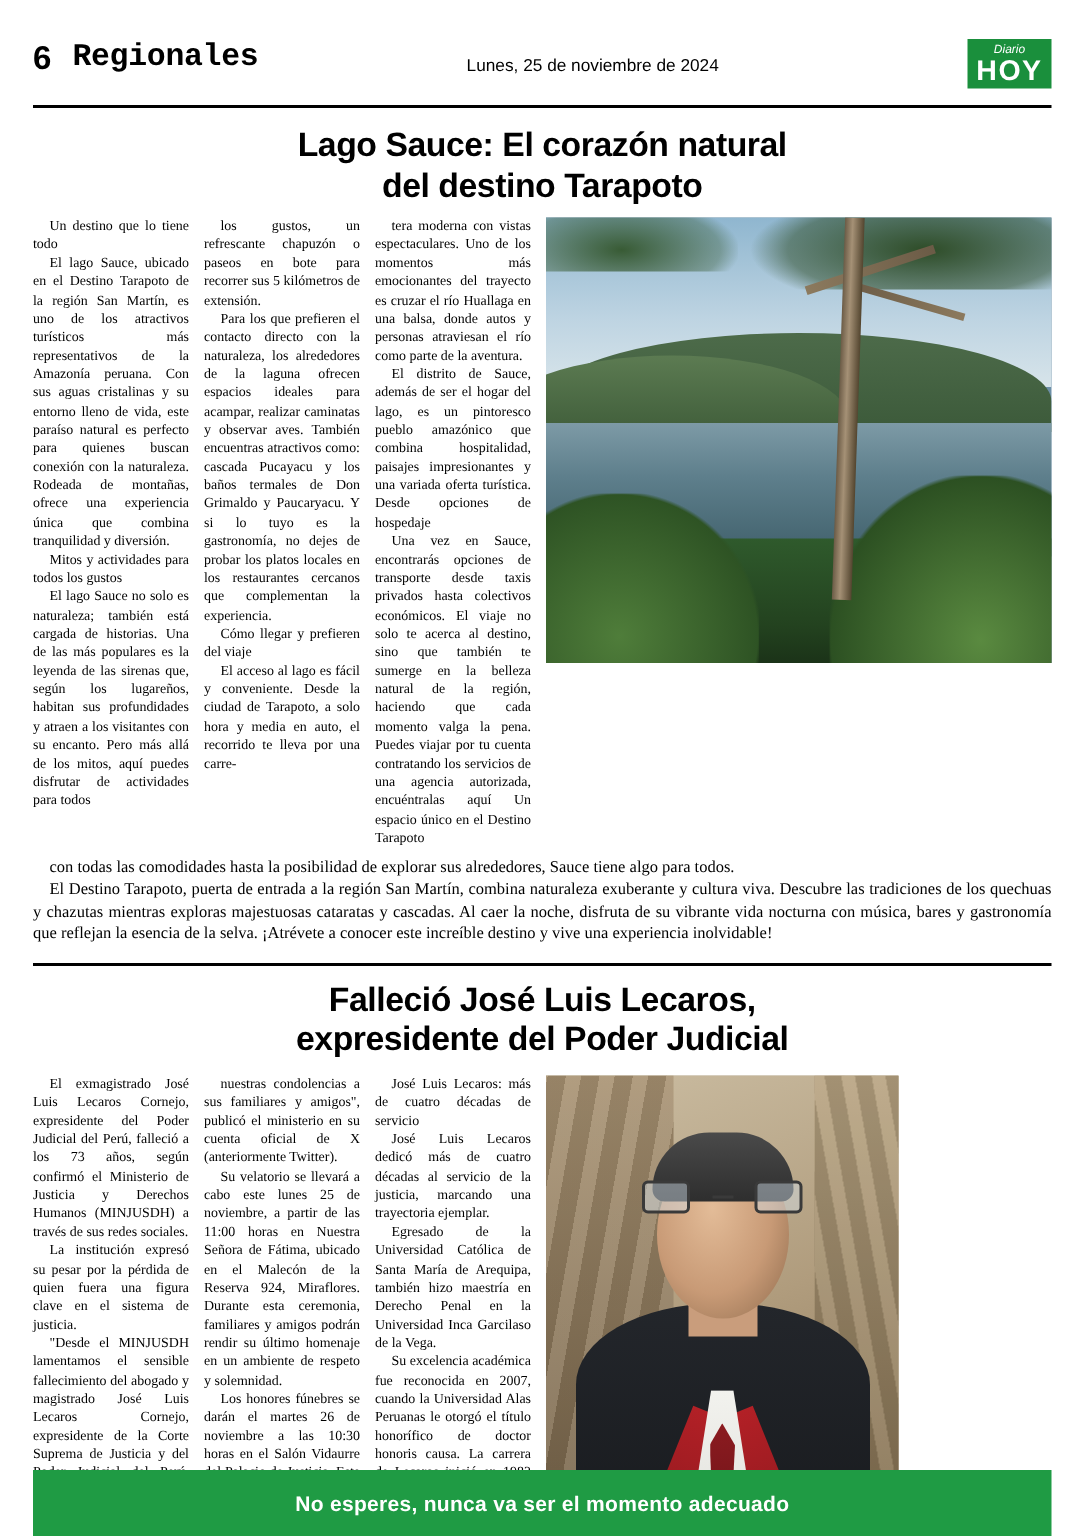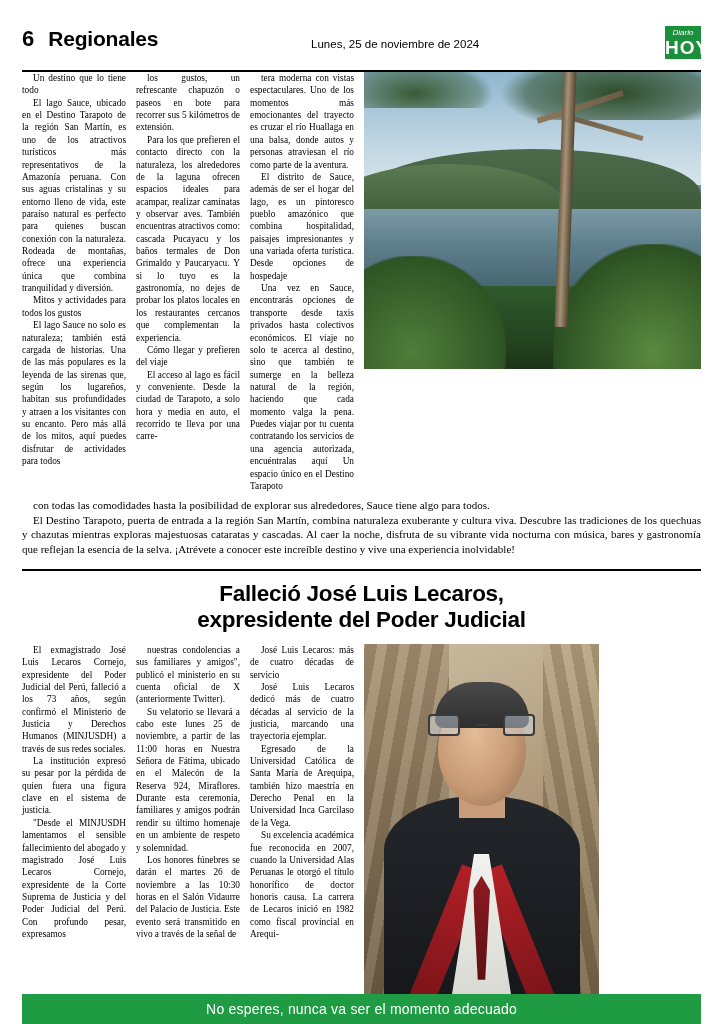--- a/index.html
+++ b/index.html
@@ -30,41 +30,41 @@
   }
   .folio {
     font-family: "Liberation Sans", sans-serif;
     font-weight: bold;
     font-size: 22px;
     line-height: 1;
     margin-right: 14px;
     padding-top: 2px;
   }
   .section-name {
-    font-family: Liberation Sans, sans-serif;
+    font-family: Liberation Mono, monospace;
     font-weight: bold;
     font-size: 21px;
     line-height: 1;
     letter-spacing: -0.2px;
     padding-top: 2px;
   }
   .issue-date {
     font-family: "Liberation Sans", sans-serif;
     font-size: 11.5px;
     position: absolute;
     left: 50%;
     transform: translateX(-30%);
     top: 12px;
     white-space: nowrap;
   }
   .logo {
     position: absolute;
     right: 0;
     top: 0;
-    width: 36px;
+    width: 56px;
     height: 33px;
     background: #1a8f3c;
     color: #fff;
     text-align: center;
     font-family: "Liberation Sans", sans-serif;
     line-height: 1;
     padding-top: 3px;
   }
   .logo .l1 { font-size: 8px; font-style: italic; display: block; }
   .logo .l2 { font-size: 19px; font-weight: bold; display: block; letter-spacing: 1px; margin-top: 1px;}
@@ -284,48 +284,52 @@
     hyphens: auto;
     -webkit-hyphens: auto;
   }
 
   
   .banner {
     position: absolute;
     left: 22px;
     right: 22px;
     bottom: 26px;
-    height: 30px;
+    height: 44px;
     background: #1f9b44;
     color: #fff;
     display: flex;
     align-items: center;
     justify-content: center;
     font-family: "Liberation Sans", sans-serif;
-    font-weight: normal;
+    font-weight: bold;
     font-size: 14px;
     letter-spacing: 0.2px;
   }
 </style>
 </head>
 <body>
 
 <div class="page">
 
   <div class="masthead">
     <div class="folio">6</div>
     <div class="section-name">Regionales</div>
     <div class="issue-date">Lunes, 25 de  noviembre de 2024</div>
     <div class="logo">
       <span class="l1">Diario</span>
       <span class="l2">HOY</span>
     </div>
   </div>
 
   <div class="article">
+    <div class="headline">
+      <div>Lago Sauce: El corazón natural</div>
+      <div>del destino Tarapoto</div>
+    </div>
 
     <div class="cols3">
       <div class="col">
         <p class="first">Un destino que lo tiene todo</p>
         <p>El lago Sauce, ubicado en el Destino Tarapoto de la región San Martín, es uno de los atractivos turísticos más representativos de la Amazonía peruana. Con sus aguas cristalinas y su entorno lleno de vida, este paraíso natural es perfecto para quienes buscan conexión con la naturaleza. Rodeada de montañas, ofrece una experiencia única que combina tranquilidad y diversión.</p>
         <p>Mitos y actividades para todos los gustos</p>
         <p>El lago Sauce no solo es naturaleza; también está cargada de historias. Una de las más populares es la leyenda de las sirenas que, según los lugareños, habitan sus profundidades y atraen a los visitantes con su encanto. Pero más allá de los mitos, aquí puedes disfrutar de actividades para todos</p>
       </div>
       <div class="col">
         <p class="first">los gustos, un refrescante chapuzón o paseos en bote para recorrer sus 5 kilómetros de extensión.</p>

